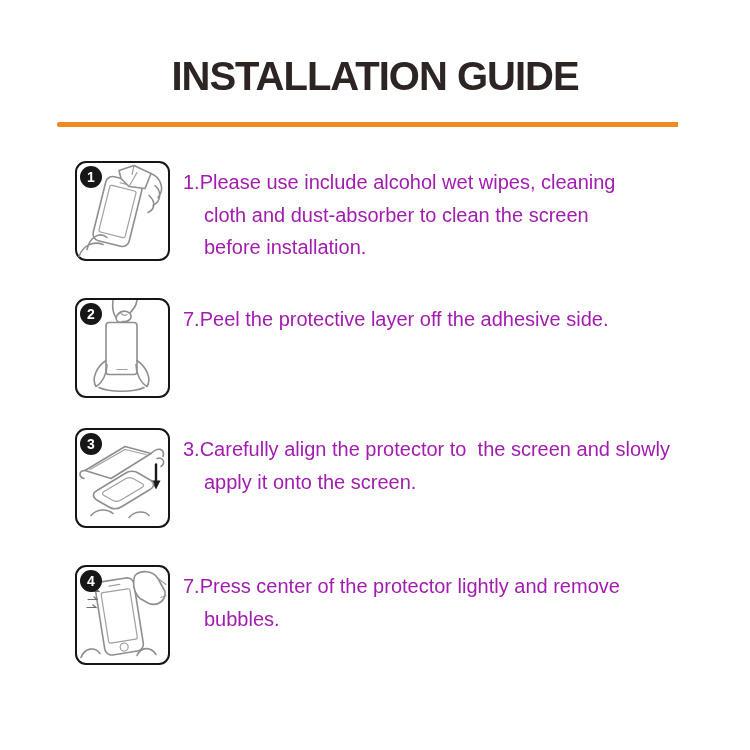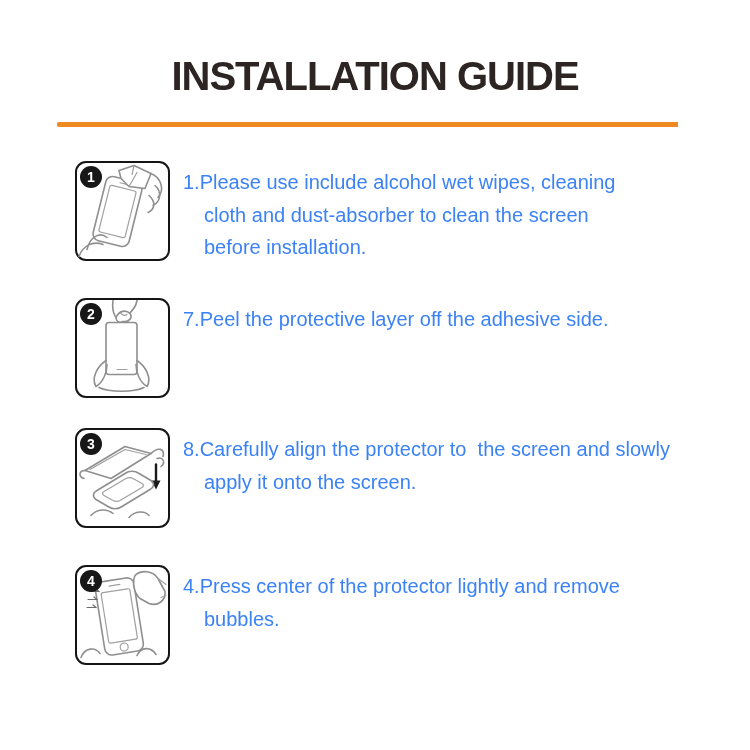--- a/index.html
+++ b/index.html
@@ -36,21 +36,21 @@
   .illustration path, .illustration rect, .illustration line, .illustration circle {
     fill:none; stroke:#8f8f8f; stroke-width:1.6;
     stroke-linecap:round; stroke-linejoin:round;
   }
   .illustration .whitefill { fill:#ffffff; }
   .illustration .dark { stroke:#1a1a1a; stroke-width:2.4; }
   .illustration .darkfill { fill:#1a1a1a; stroke:none; }
   .illustration .thin { stroke-width:1.2; stroke:#a0a0a0; }
   .step-text {
     position:absolute; left:108px; top:5px; width:520px;
-    font-size:20px; line-height:32.5px; color:#3b82f6;
+    font-size:20px; line-height:32.5px; color:#a21caf;
     white-space:pre-wrap; padding-left:21px; text-indent:-21px;
   }
 </style>
 </head>
 <body>
 
 <div class="canvas" style="background: rgb(255, 255, 255);">
 
   <div class="page-title" style="color: rgb(44, 37, 35);">INSTALLATION GUIDE</div>
   <div class="divider" style="background: rgb(238, 138, 31);"></div>
@@ -100,38 +100,38 @@
         <path class="thin" d="M13 39 L48 19 L69 24"></path>
         <path d="M74 23 C81 16 88 18 86 26 M80 28 C86 26 89 32 84 36"></path>
         <path d="M8 40 C2 40 1 46 7 48"></path>
         <line class="dark" x1="79" y1="34" x2="79" y2="52"></line>
         <path class="darkfill" d="M74.5 50 L79 59 L83.5 50 Z"></path>
         <path class="whitefill" d="M20 60 C16 62 15 66 19 69 L31 76 C35 79 41 79 45 76 L73 59 C77 57 78 53 74 50 L62 43 C58 40 52 40 48 43 Z"></path>
         <path class="thin" d="M27 61 C25 62 25 64 27 65 L36 70 C38 71 41 71 43 70 L65 57 C67 56 67 54 65 53 L56 48 C54 47 51 47 49 48 Z"></path>
         <path d="M14 85 C20 78 30 78 36 83 M52 87 C58 80 68 80 72 85"></path>
       </svg>
     </div>
-    <div class="step-text">8.Carefully align the protector to  the screen and slowly
+    <div class="step-text">3.Carefully align the protector to  the screen and slowly
 apply it onto the screen.</div>
   </div>
 
   <div class="step step-4">
     <div class="icon-box">
       <div class="badge">4</div>
       <svg class="illustration" viewBox="0 0 90 94">
         <g transform="rotate(-9 42 50)">
           <rect x="23" y="12" width="39" height="74" rx="7"></rect>
           <rect class="thin" x="28" y="23" width="29" height="51" rx="2"></rect>
           <circle class="thin" cx="42.5" cy="80" r="4"></circle>
           <line class="thin" x1="37" y1="17.5" x2="48" y2="17.5"></line>
         </g>
         <path class="whitefill" d="M58 8 C64 2 76 3 81 11 L88 24 C89 33 81 39 72 36 L63 31 C57 26 55 15 58 8 Z"></path>
         <path class="thin" d="M81 11 L89 17 M84 30 L89 28"></path>
         <path class="thin" d="M13 24 h9 M11 32 h9 M10 40 h9" style="stroke:#6f6f6f"></path>
         <path class="thin" d="M22 24 l-3 -2.5 M20 32 l-3 -2.5 M19 40 l-3 -2.5" style="stroke:#6f6f6f"></path>
         <path d="M4 90 C8 80 18 79 23 86 M60 88 C64 79 74 79 79 87"></path>
       </svg>
     </div>
-    <div class="step-text">4.Press center of the protector lightly and remove
+    <div class="step-text">7.Press center of the protector lightly and remove
 bubbles.</div>
   </div>
 
 </div>
 
 </body></html>

